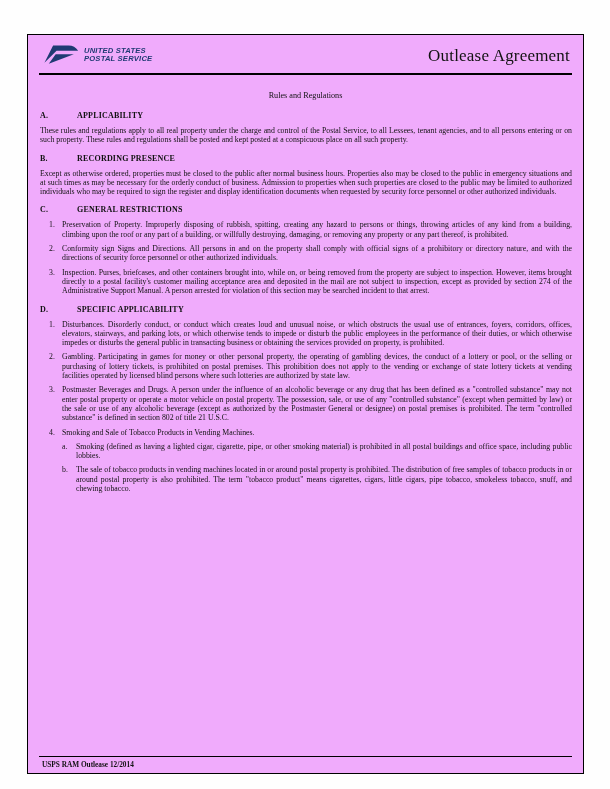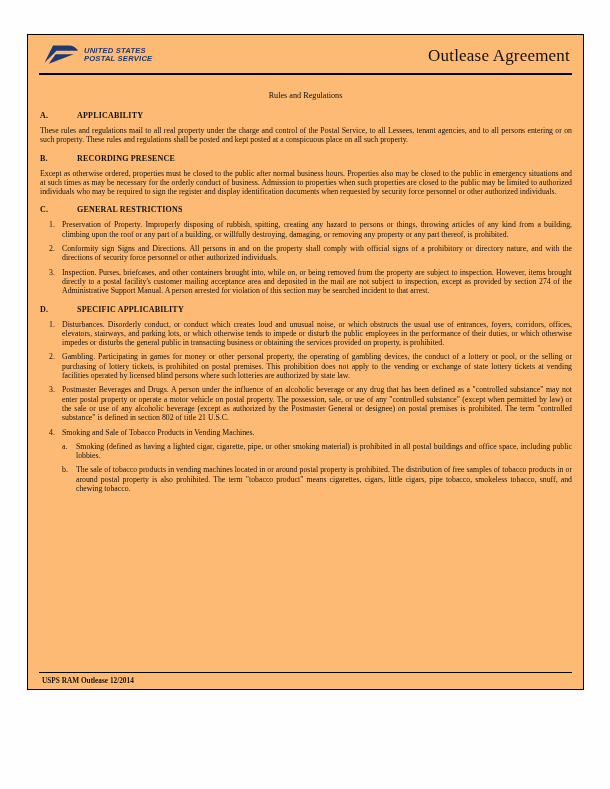--- a/index.html
+++ b/index.html
@@ -2,22 +2,22 @@
 <html><head>
 <meta charset="utf-8">
 <style>
   * { margin:0; padding:0; box-sizing:border-box; }
   html,body { background:#ffffff; }
   .page {
     position:relative; width:610px; height:789px; background:#fefefe;
     font-family:"Liberation Serif", serif; color:#121212; overflow:hidden;
   }
   .frame {
-    position:absolute; left:27px; top:34px; width:557px; height:656px;
-    border:1.5px solid #000; padding:5px 11px 36px 11px; background:#fdba74;
+    position:absolute; left:27px; top:34px; width:557px; height:740px;
+    border:1.5px solid #000; padding:5px 11px 36px 11px; background:#f0abfc;
   }
   .header {
     display:flex; justify-content:space-between; align-items:flex-end;
     border-bottom:2px solid #000; padding:3px 2px 6px 2px;
   }
   .logo { display:flex; align-items:center; gap:5px; }
   .logo-text {
     font-family:"Liberation Sans", sans-serif; font-weight:bold; font-style:italic;
     font-size:7.6px; line-height:8.4px; letter-spacing:.2px; color:#1f3a73;
   }
@@ -58,21 +58,21 @@
       <div class="doc-type">Outlease Agreement</div>
     </div>
 
     <div class="page-title">Rules and Regulations</div>
 
     <div>
       <div class="sec-head">
         <span class="sec-letter">A.</span>
         <span>APPLICABILITY</span>
       </div>
-      <div class="body-text">These rules and regulations mail to all real property under the charge and control of the Postal Service, to all Lessees, tenant agencies, and to all persons entering or on such property.  These rules and regulations shall be posted and kept posted at a conspicuous place on all such property.</div>
+      <div class="body-text">These rules and regulations apply to all real property under the charge and control of the Postal Service, to all Lessees, tenant agencies, and to all persons entering or on such property.  These rules and regulations shall be posted and kept posted at a conspicuous place on all such property.</div>
     </div>
 
     <div>
       <div class="sec-head">
         <span class="sec-letter">B.</span>
         <span>RECORDING PRESENCE</span>
       </div>
       <div class="body-text">Except as otherwise ordered, properties must be closed to the public after normal business hours.  Properties also may be closed to the public in emergency situations and at such times as may be necessary for the orderly conduct of business.  Admission to properties when such properties are closed to the public may be limited to authorized individuals who may be required to sign the register and display identification documents when requested by security force personnel or other authorized individuals.</div>
     </div>
 

